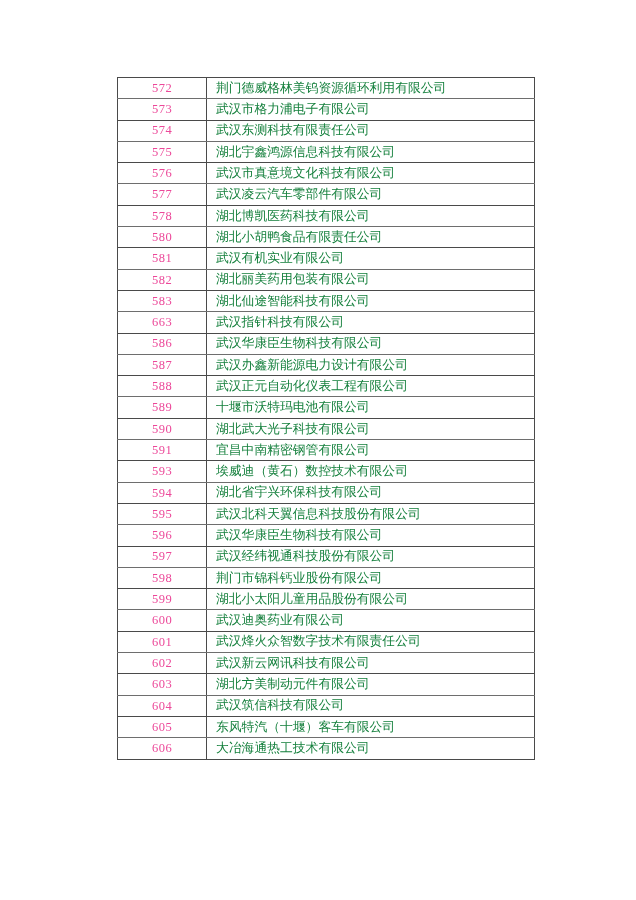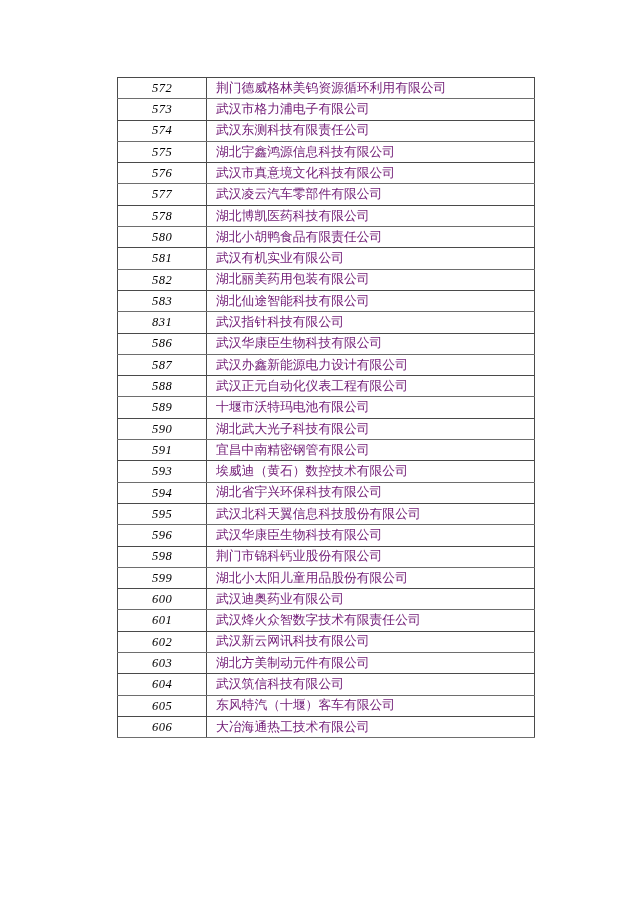--- a/index.html
+++ b/index.html
@@ -35,30 +35,29 @@
   }
   .doc-table tr:nth-child(odd) td {
     border-bottom-color: #6e6e6e;
   }
   .doc-table {
     border: 1px solid #333333;
   }
   td.num {
     width: 88px;
     text-align: center;
-    color: #000000;
+    color: #ec4899;
     font-size: 12.5px;
     letter-spacing: 0.5px;
-    font-style: italic;
   }
   td.name {
     width: 318px;
     text-align: left;
     padding-left: 9px;
-    color: #701a75;
+    color: #15803d;
     font-size: 12.8px;
   }
 </style>
 </head>
 <body>
 
 <div class="page">
   <table class="doc-table">
     <tbody>
 
@@ -100,21 +99,21 @@
       </tr>
         <tr>
         <td class="num">582</td>
         <td class="name">湖北丽美药用包装有限公司</td>
       </tr>
         <tr>
         <td class="num">583</td>
         <td class="name">湖北仙途智能科技有限公司</td>
       </tr>
         <tr>
-        <td class="num">831</td>
+        <td class="num">663</td>
         <td class="name">武汉指针科技有限公司</td>
       </tr>
         <tr>
         <td class="num">586</td>
         <td class="name">武汉华康臣生物科技有限公司</td>
       </tr>
         <tr>
         <td class="num">587</td>
         <td class="name">武汉办鑫新能源电力设计有限公司</td>
       </tr>
@@ -144,20 +143,24 @@
       </tr>
         <tr>
         <td class="num">595</td>
         <td class="name">武汉北科天翼信息科技股份有限公司</td>
       </tr>
         <tr>
         <td class="num">596</td>
         <td class="name">武汉华康臣生物科技有限公司</td>
       </tr>
         <tr>
+        <td class="num">597</td>
+        <td class="name">武汉经纬视通科技股份有限公司</td>
+      </tr>
+        <tr>
         <td class="num">598</td>
         <td class="name">荆门市锦科钙业股份有限公司</td>
       </tr>
         <tr>
         <td class="num">599</td>
         <td class="name">湖北小太阳儿童用品股份有限公司</td>
       </tr>
         <tr>
         <td class="num">600</td>
         <td class="name">武汉迪奥药业有限公司</td>

